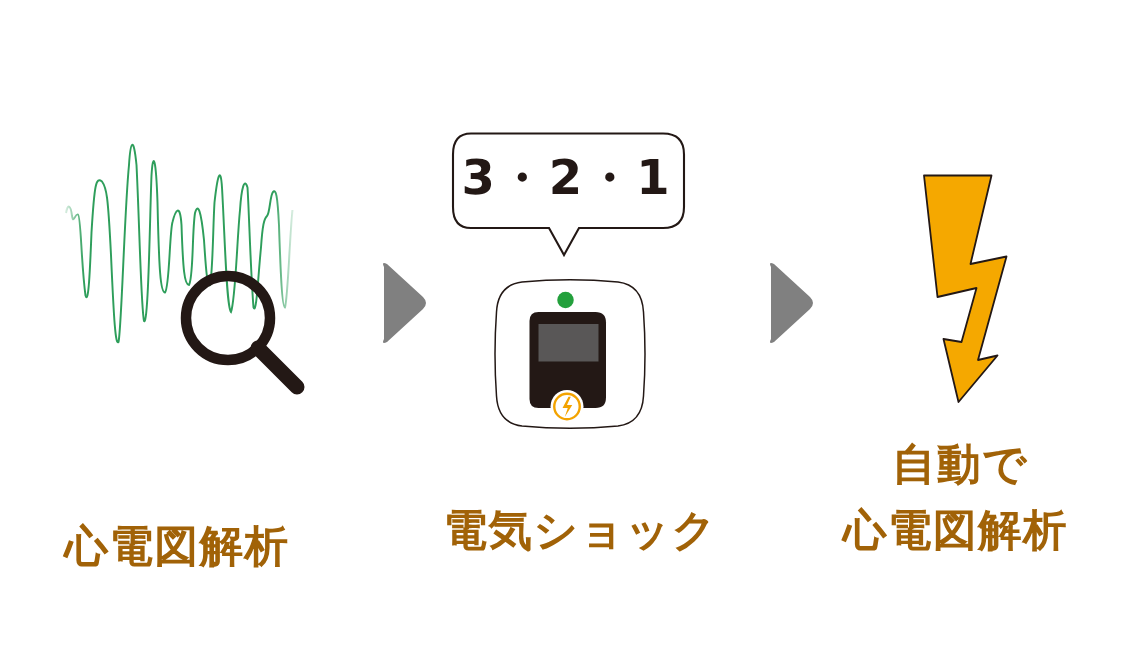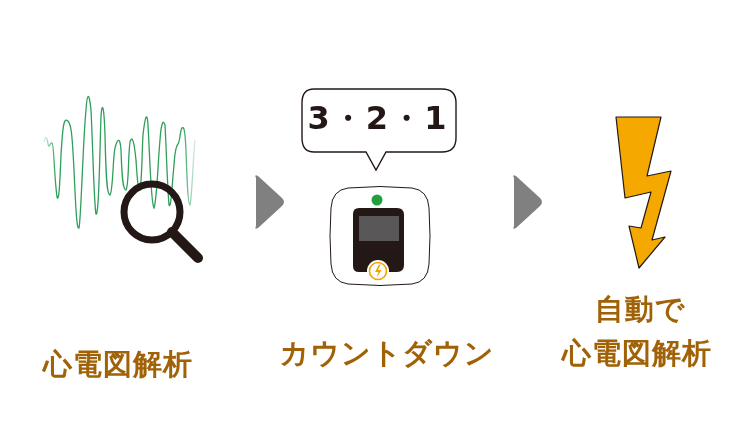--- a/index.html
+++ b/index.html
@@ -69,15 +69,15 @@
 
 <svg class="abs" style="left:510px;top:172px;" width="34" height="60" viewBox="0 0 34 60">
   <path d="M4,6 Q2,2 6,4 L30,26 Q34,30 30,34 L6,56 Q2,58 4,54 Z" fill="#808080"></path>
 </svg>
 
 <svg class="abs" style="left:600px;top:110px;" width="80" height="160" viewBox="0 0 80 160">
   <path d="M16,7 L61,7 L47,66 L71,61 L52,130 L65,127 L39,158 L29,116 L41,118 L51,82 L25,88 Z" fill="#f5a800" stroke="#231815" stroke-width="1.2" stroke-linejoin="round"></path>
 </svg>
 
 <div class="label" style="left:28px;top:345px;width:180px;">心電図解析</div>
-<div class="label" style="left:272px;top:334px;width:230px;">カウントダウン</div>
+<div class="label" style="left:272px;top:334px;width:230px;">電気ショック</div>
 <div class="label" style="left:560px;top:290px;width:160px;">自動で</div>
 <div class="label" style="left:532px;top:334px;width:210px;">心電図解析</div>
 
 </body></html>

